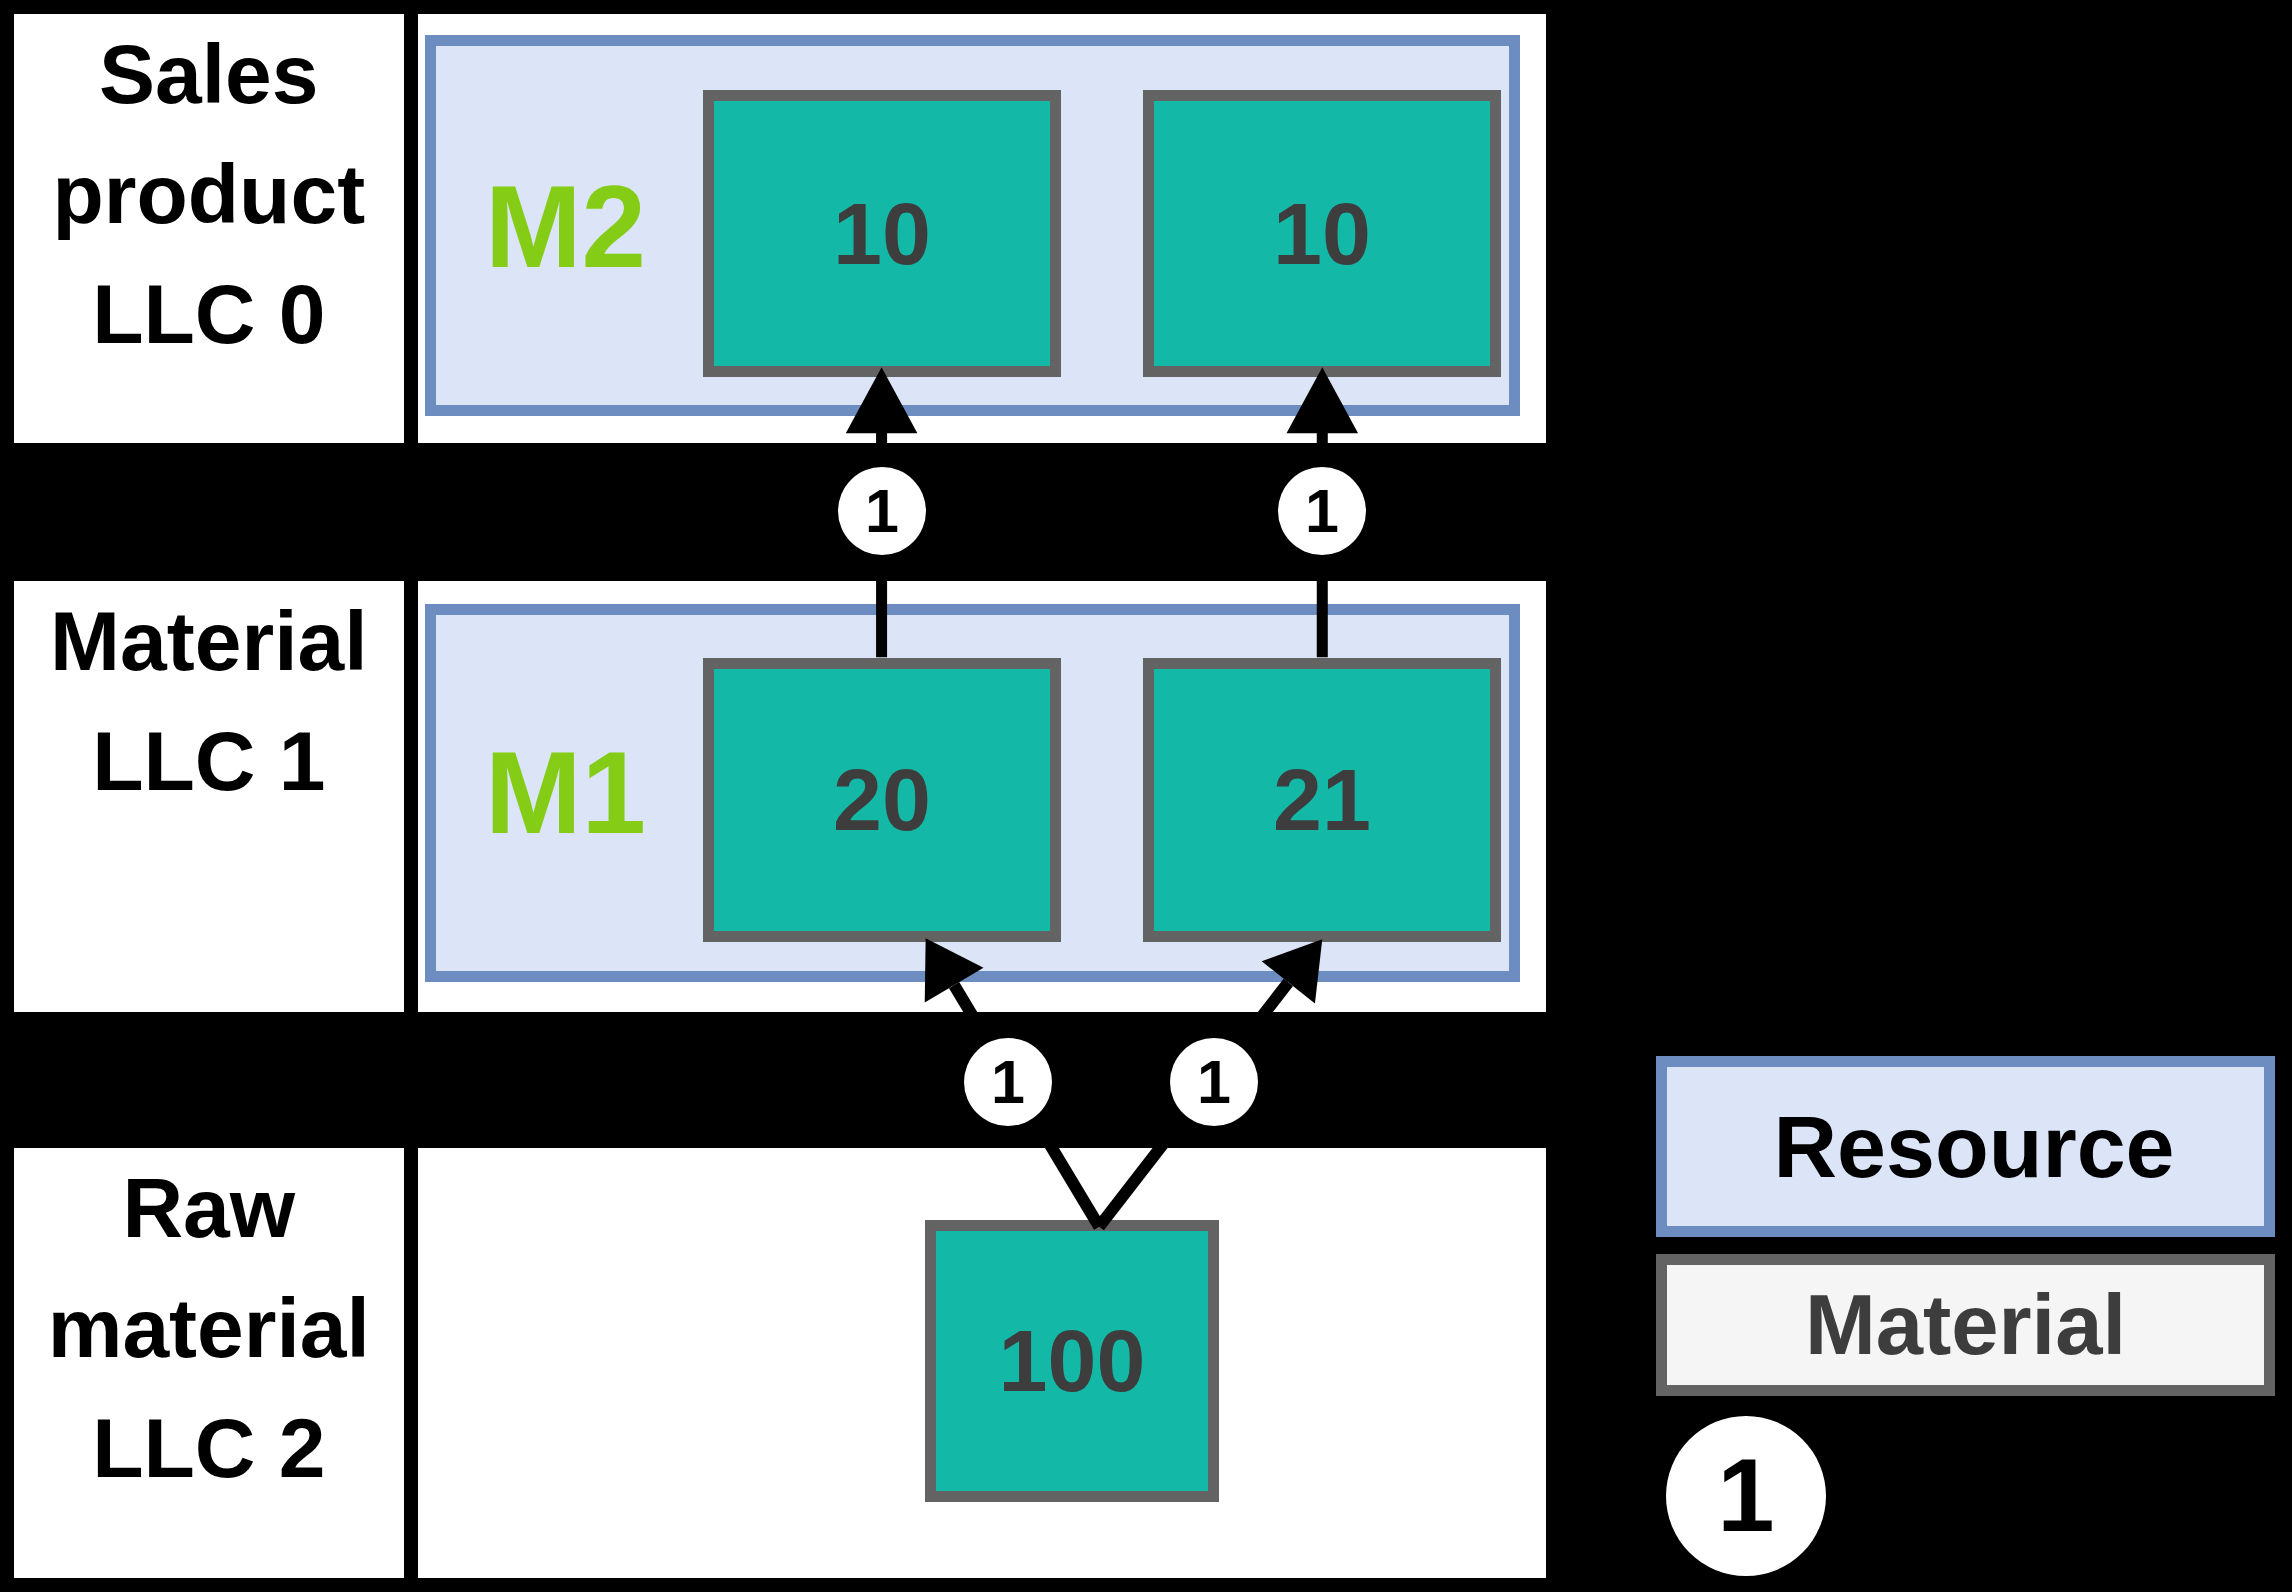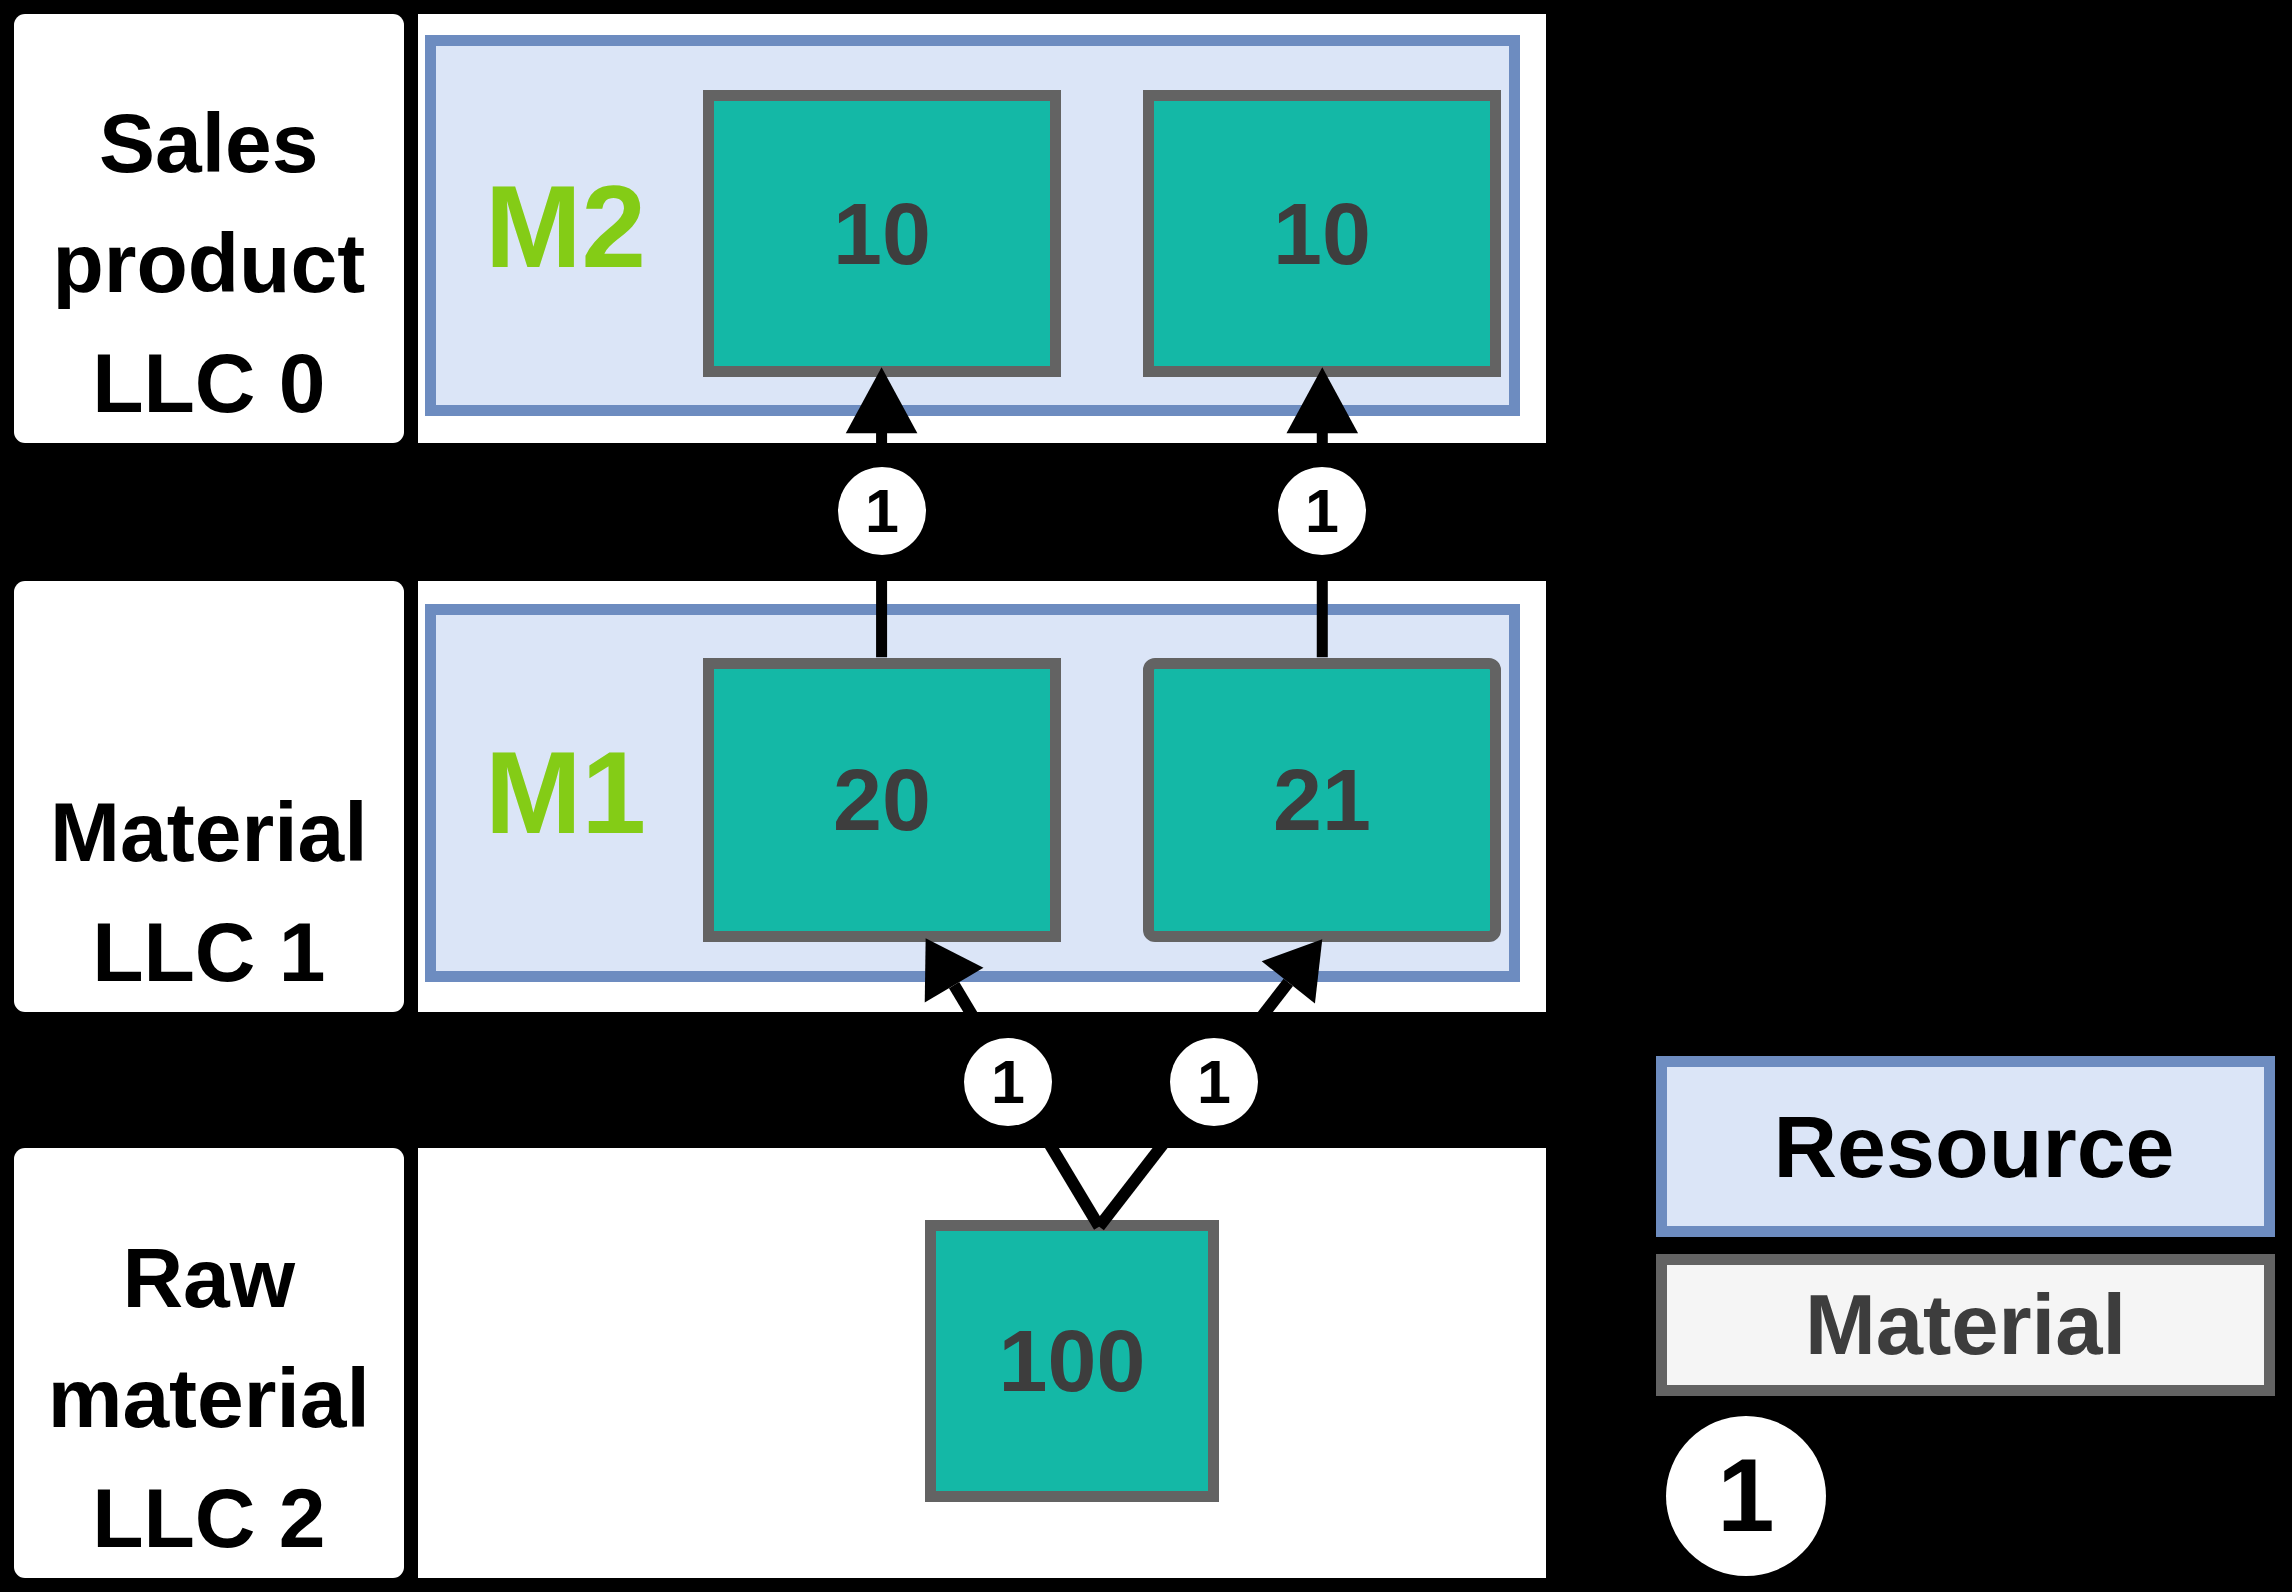--- a/index.html
+++ b/index.html
@@ -1,21 +1,21 @@
 <!DOCTYPE html>
 <html style="font-size:14.7px"><head>
 <meta charset="utf-8">
 <style>
   html,body{margin:0;padding:0;background:#000;}
   #canvas{
     position:relative;width:2292px;height:1592px;background:#000000;overflow:hidden;
     font-family:"Liberation Sans","DejaVu Sans",sans-serif;
   }
   .cell{position:absolute;background:#ffffff;}
-  .label-cell{display:flex;align-items:flex-end;justify-content:center;border-radius:11px;}
+  .label-cell{display:flex;align-items:flex-start;justify-content:center;}
   .row-label{
     white-space:pre-line;text-align:center;font-weight:700;color:#000;
     font-size:84px;line-height:120px;
   }
   .resource-box{
     position:absolute;background:#dbe5f7;border:11px solid #6d8cc0;box-sizing:border-box;
   }
   .res-label{
     position:absolute;width:239px;text-align:center;font-weight:700;color:#84cc16;
     font-size:116px;line-height:129px;
@@ -84,21 +84,21 @@
   <div class="material-box" style="left:703px;top:90px;width:358px;height:287px;">
     <span class="num">10</span>
   </div>
   <div class="material-box" style="left:1143px;top:90px;width:358px;height:287px;">
     <span class="num">10</span>
   </div>
 
   <div class="material-box" style="left:703px;top:658px;width:358px;height:284px;">
     <span class="num">20</span>
   </div>
-  <div class="material-box" style="left:1143px;top:658px;width:358px;height:284px;border-radius:12px;">
+  <div class="material-box" style="left:1143px;top:658px;width:358px;height:284px;">
     <span class="num">21</span>
   </div>
 
   <div class="material-box" style="left:925px;top:1220px;width:294px;height:282px;">
     <span class="num">100</span>
   </div>
 
   <svg id="arrow-layer" width="2292" height="1592" viewBox="0 0 2496 1734">
 
     <line x1="960" y1="716" x2="960" y2="466" stroke="#000" stroke-width="12"></line>

